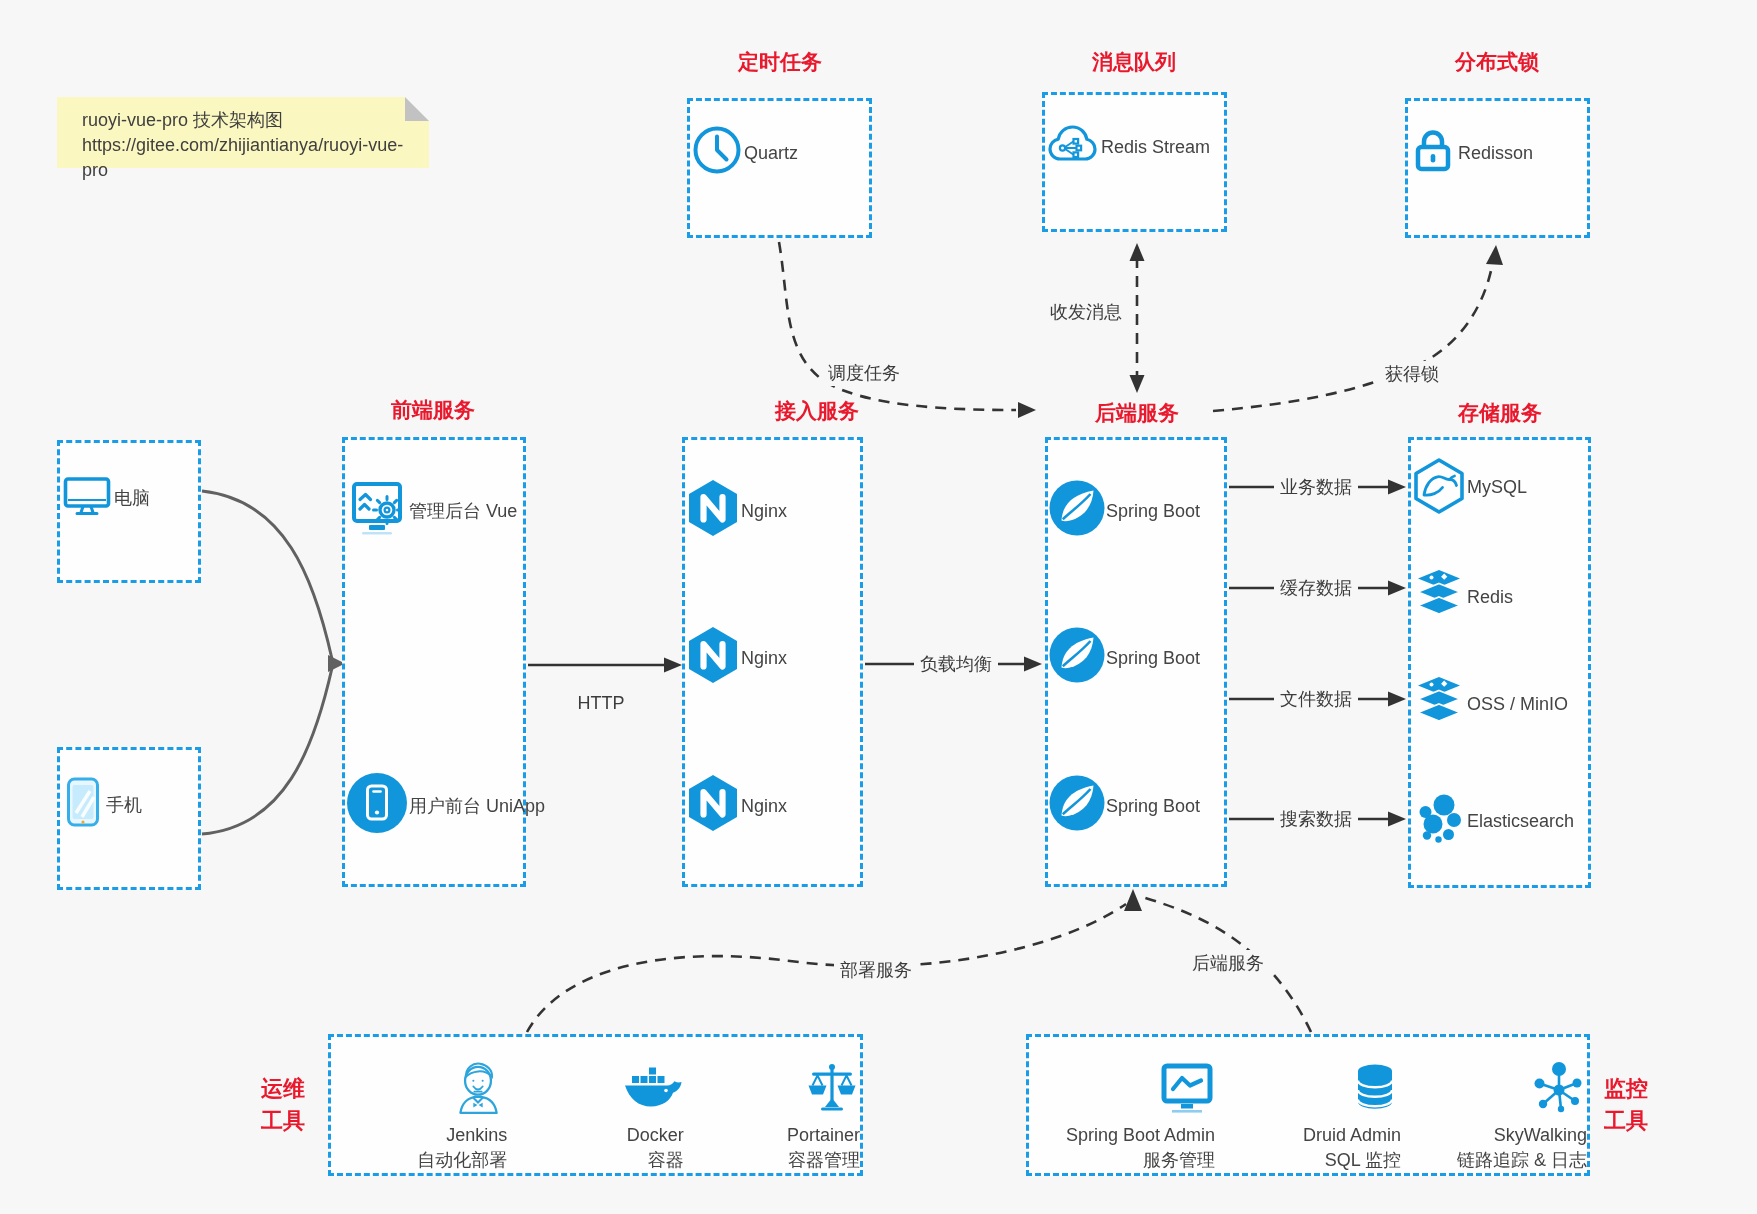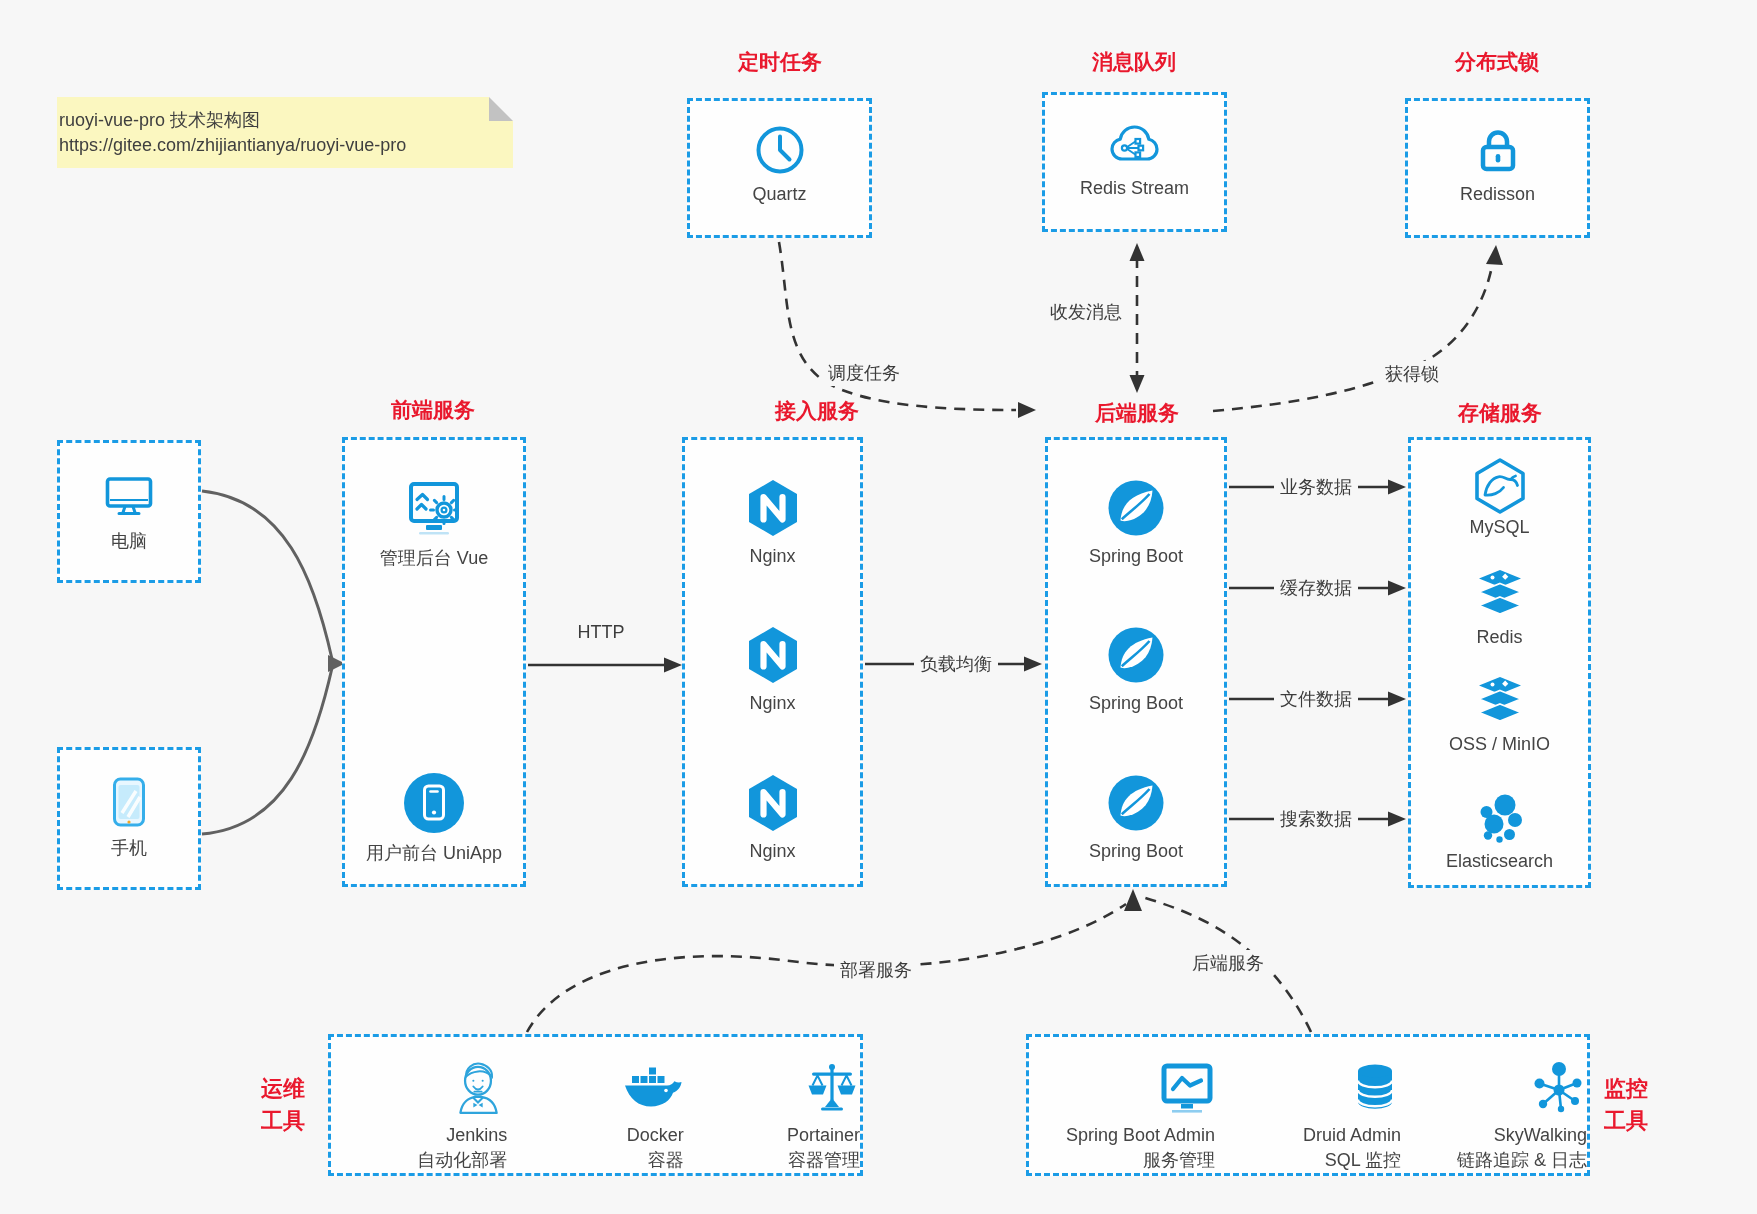--- a/index.html
+++ b/index.html
@@ -4,33 +4,33 @@
 <style>
   html,body{margin:0;padding:0;background:#f7f7f7;}
   .canvas{position:relative;width:1757px;height:1214px;background:#f7f7f7;
           font-family:"Liberation Sans","DejaVu Sans",sans-serif;overflow:hidden;}
   .overlay{position:absolute;left:0;top:0;z-index:1;}
   .box{position:absolute;border:3px dashed #1b9ce6;background:#fefefe;box-sizing:border-box;z-index:2;}
   .gtitle{position:absolute;transform:translateX(-50%);color:#e9182d;font-weight:bold;
           font-size:21px;white-space:nowrap;z-index:3;}
   .side-label{position:absolute;color:#e9182d;font-weight:bold;font-size:22px;line-height:32px;
           text-align:center;white-space:nowrap;z-index:3;}
-  .item{position:absolute;left:0;width:100%;display:flex;flex-direction:column;align-items:center;}
+  .item{position:absolute;left:0;width:100%;display:flex;align-items:center;}
   .islot{height:64px;display:flex;align-items:center;justify-content:center;}
   .islot.sm{height:56px;}
   .ilabel{margin-top:6px;font-size:18px;color:#444;white-space:nowrap;}
   .ilabel.tight{margin-top:3px;}
   .elabel{position:absolute;transform:translate(-50%,-50%);background:#f7f7f7;padding:1px 6px;
           font-size:18px;color:#3c3c3c;white-space:nowrap;z-index:3;}
   .cols{display:flex;height:100%;}
   .col{flex:1;display:flex;flex-direction:column;align-items:flex-end;padding-top:20px;}
   .col .l1{margin-top:4px;font-size:18px;color:#444;line-height:25px;white-space:nowrap;}
   .col .l2{font-size:18px;color:#444;line-height:25px;white-space:nowrap;}
-  .note{position:absolute;left:57px;top:97px;width:456px;height:71px;background:#fbf7c0;
-        z-index:2;box-sizing:border-box;padding:11px 0 0 2px;}
+  .note{position:absolute;left:57px;top:97px;width:372px;height:71px;background:#fbf7c0;
+        z-index:2;box-sizing:border-box;padding:11px 0 0 25px;}
   .note-line{font-size:18px;color:#3f3f3f;line-height:25px;}
   .note-fold{position:absolute;top:0;right:0;width:0;height:0;
         border-top:24px solid #f7f7f7;border-left:24px solid #c2c2c2;}
   .ic{display:block;}
 </style>
 </head>
 <body>
 
 <div class="canvas">
 
@@ -448,21 +448,21 @@
         <div class="l1">SkyWalking</div>
         <div class="l2">链路追踪 &amp; 日志</div>
       </div>
     </div>
   </div>
   <div class="side-label" style="left:1604px;top:1073px;width:70px;text-align:left">
     <div>监控</div>
     <div>工具</div>
   </div>
 
-  <div class="elabel" style="left:601px;top:632px">HTTP</div>
+  <div class="elabel" style="left:601px;top:703px">HTTP</div>
   <div class="elabel" style="left:956px;top:664px">负载均衡</div>
   <div class="elabel" style="left:1316px;top:487px">业务数据</div>
   <div class="elabel" style="left:1316px;top:588px">缓存数据</div>
   <div class="elabel" style="left:1316px;top:699px">文件数据</div>
   <div class="elabel" style="left:1316px;top:819px">搜索数据</div>
   <div class="elabel" style="left:864px;top:373px">调度任务</div>
   <div class="elabel" style="left:1086px;top:312px">收发消息</div>
   <div class="elabel" style="left:1412px;top:374px">获得锁</div>
   <div class="elabel" style="left:876px;top:970px">部署服务</div>
   <div class="elabel" style="left:1228px;top:963px">后端服务</div>

